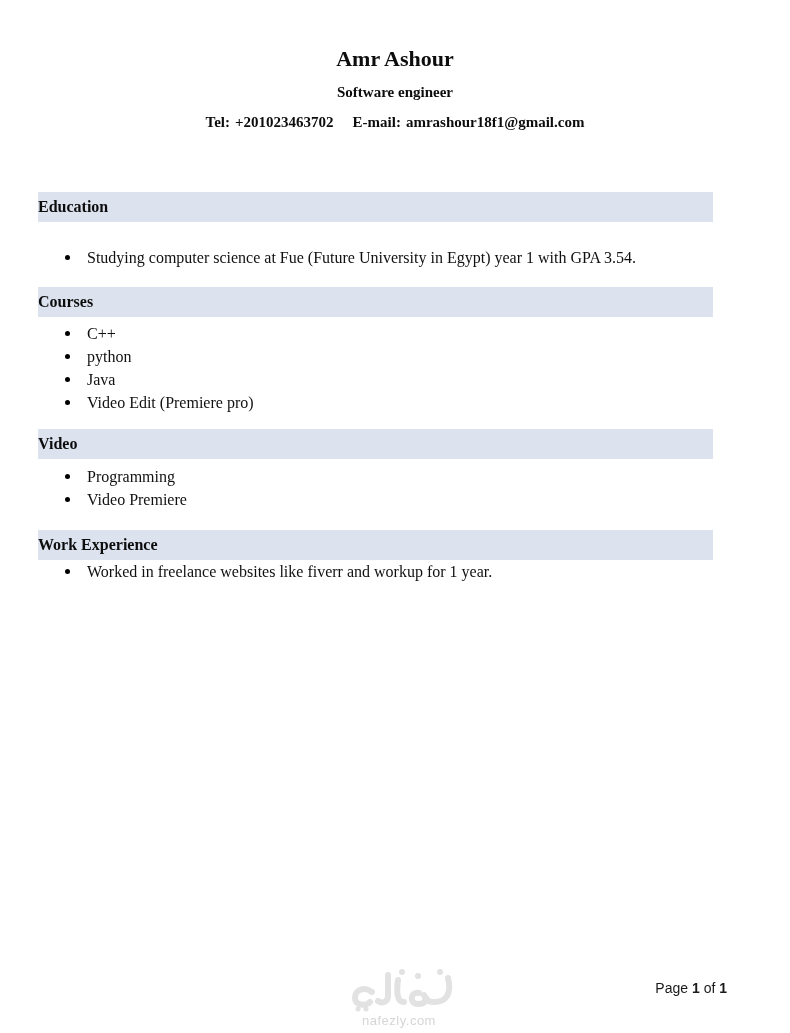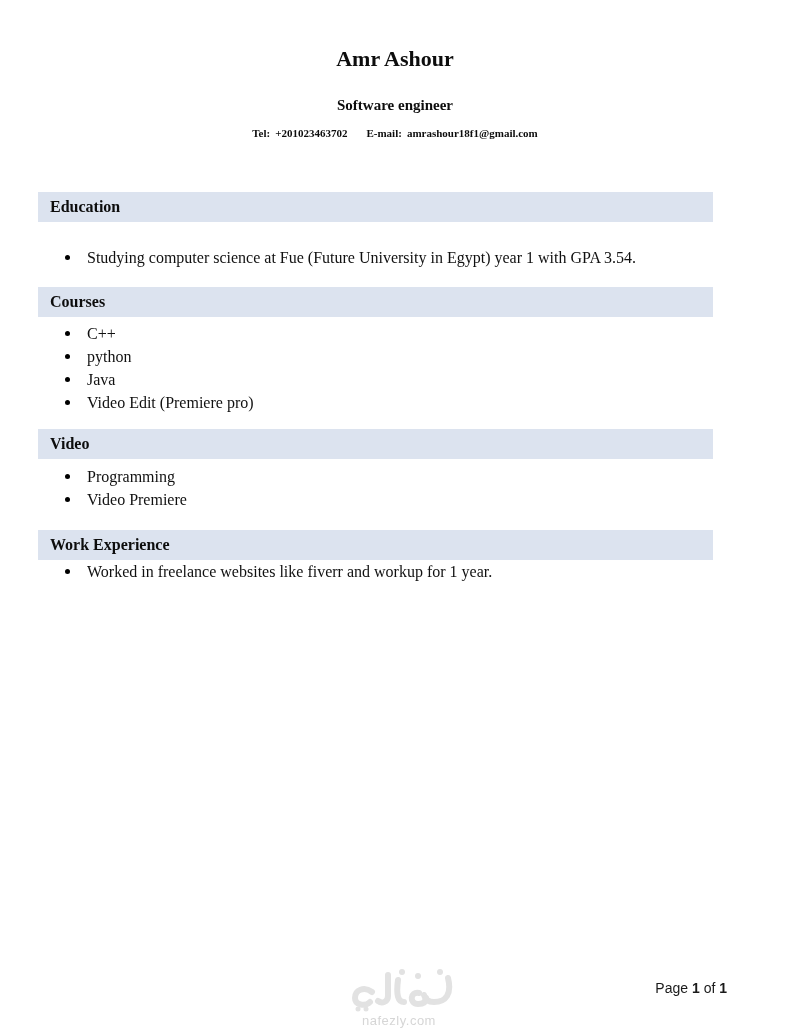--- a/index.html
+++ b/index.html
@@ -9,31 +9,31 @@
     font-family: "Liberation Serif", serif;
     color: #111111;
     position: relative;
     overflow: hidden;
   }
   .page { position: absolute; inset: 0; }
 
   
   .header { position: absolute; top: 46px; left: 0; width: 790px; text-align: center; }
   .title { margin: 0; font-size: 22px; line-height: 25px; font-weight: bold; color: #0d0d0d; }
-  .subtitle { margin-top: 26px; font-size: 15px; font-weight: bold; color: #0d0d0d; }
-  .contact { margin-top: 13px; font-size: 11px; font-weight: bold; color: #0d0d0d;
+  .subtitle { margin-top: 13px; font-size: 15px; font-weight: bold; color: #0d0d0d; }
+  .contact { margin-top: 13px; font-size: 15px; font-weight: bold; color: #0d0d0d;
              display: flex; justify-content: center; gap: 19px; }
   .contact .pair { display: inline-flex; gap: 5px; }
 
   
   .sec { position: absolute; left: 38px; width: 675px; }
   .bar {
     height: 30px; background: #dce3ef;
     display: flex; align-items: center;
-    padding-left: 12px; box-sizing: border-box;
+    padding-left: 0; box-sizing: border-box;
     font-size: 16px; font-weight: bold; color: #0d0d0d;
   }
   ul.list { list-style: none; margin: 0; padding: 0; }
   ul.mt16 { margin-top: 24px; }
   ul.mt5  { margin-top: 5px; }
   ul.mt6  { margin-top: 6px; }
   ul.mt4  { }
   ul.list li {
     position: relative; padding-left: 49px;
     font-size: 16px; line-height: 23px; color: #101010;

